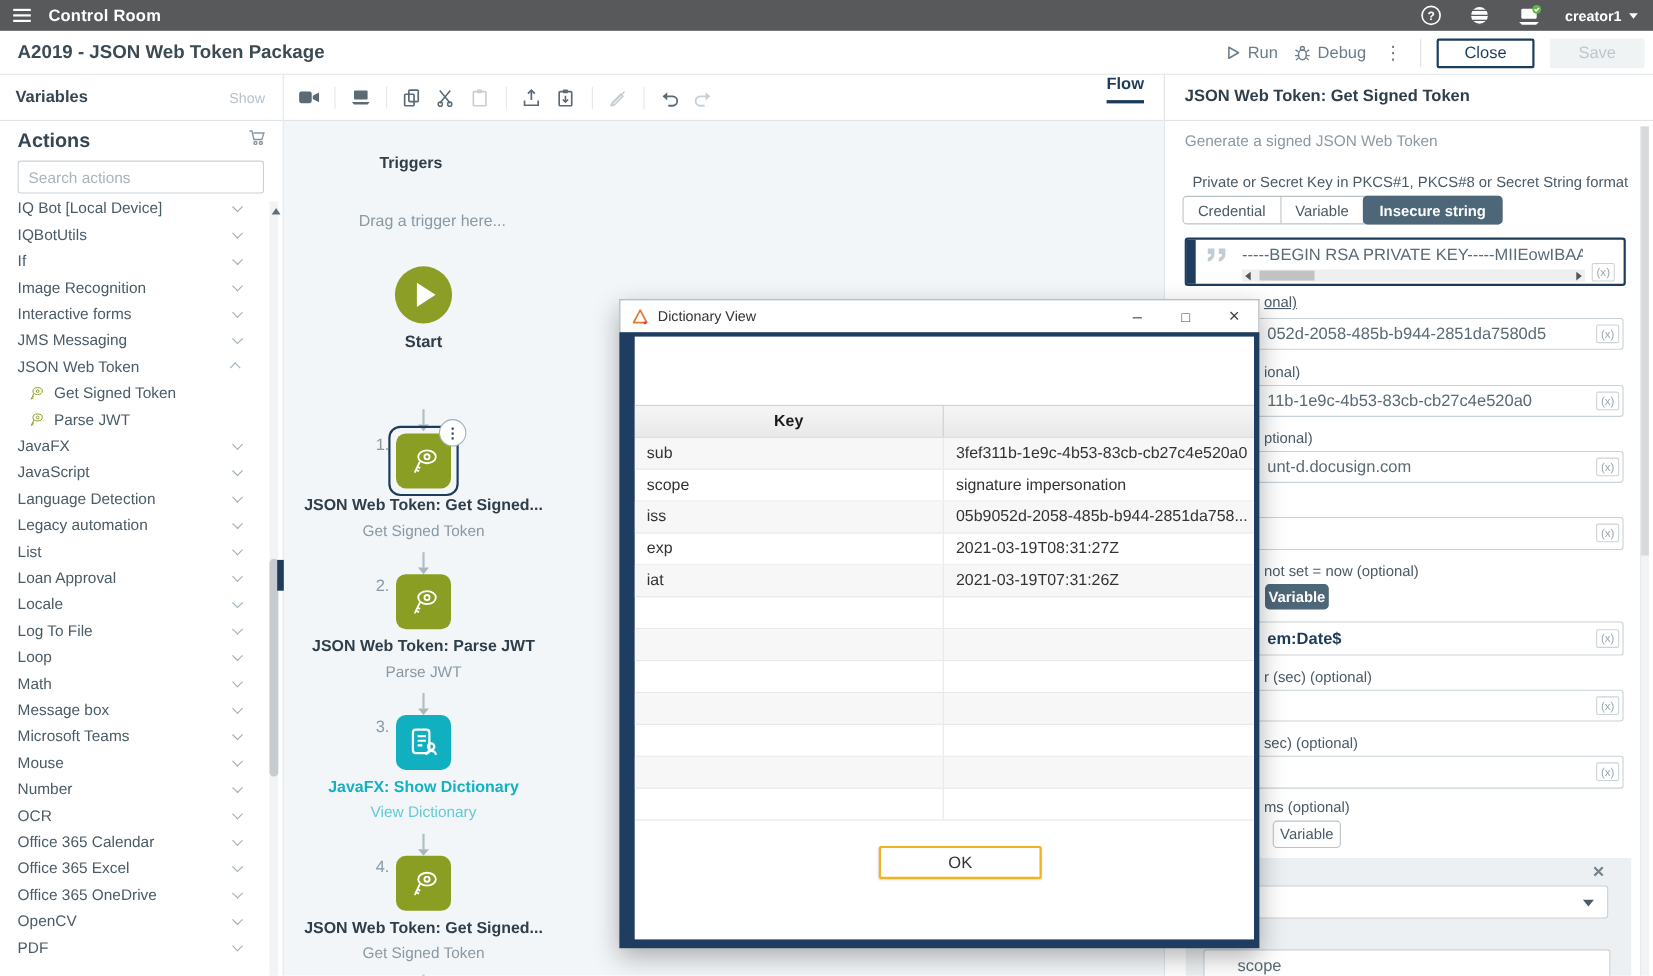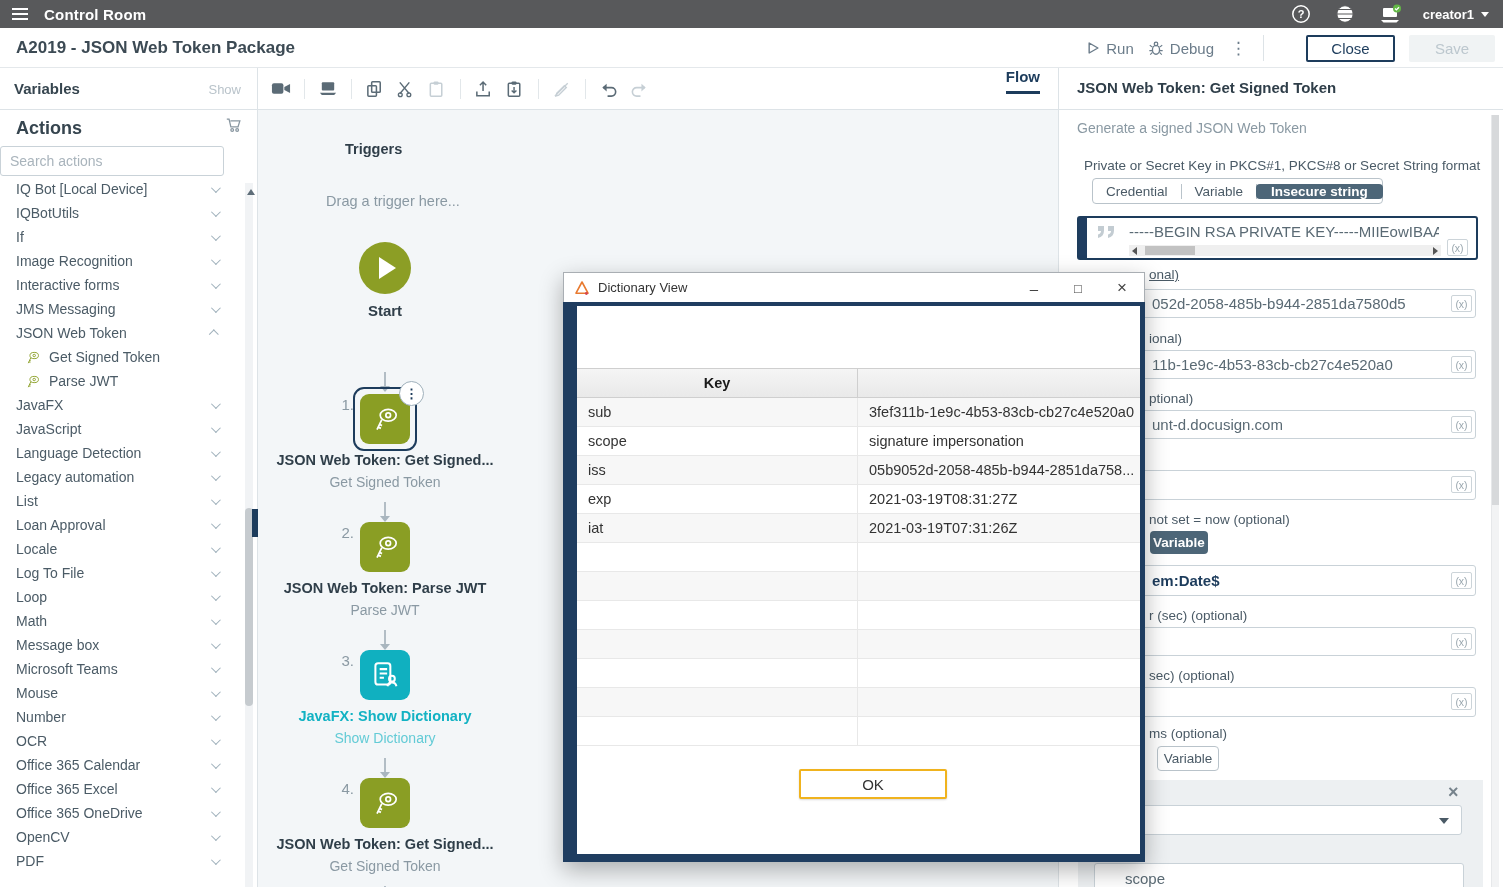--- a/index.html
+++ b/index.html
@@ -22,32 +22,32 @@
 
   
   #appbar { left:0; top:28px; width:1503px; height:40px; background:#fff;
     border-bottom:1px solid #e4e8eb; z-index:55; }
   .app-title { position:absolute; left:16px; top:10px; font-size:17px; font-weight:bold; color:#3c4a54; }
   .appbar-right { position:absolute; right:8px; top:0; height:40px; display:flex; align-items:center; gap:14px; }
   .tool-link { display:flex; align-items:center; gap:6px; color:#6b7c8a; font-size:15px; cursor:pointer; }
   .vdots { font-size:17px; color:#6b7c8a; padding:0 2px; cursor:pointer; }
   .vdiv { width:1px; height:26px; background:#dde3e7; }
   .btn-close { width:89px; height:27px; border:2px solid #1d3c5c; border-radius:2px; background:#fff;
-    color:#1d3c5c; font-size:15px; display:flex; align-items:center; justify-content:center; cursor:pointer;margin-left:28px; }
+    color:#1d3c5c; font-size:15px; display:flex; align-items:center; justify-content:center; cursor:pointer; }
   .btn-save { width:86px; height:27px; border:none; border-radius:2px; background:#f0f3f4;
     color:#bcc7ce; font-size:15px; display:flex; align-items:center; justify-content:center; }
 
   
   #left { left:0; top:68px; width:258px; height:819px; background:#fff; border-right:1px solid #dde3e7; }
   .vars-row { position:absolute; left:0; top:0; width:100%; height:42px; border-bottom:1px solid #dde3e7; }
   .vars-title { position:absolute; left:14px; top:12px; font-size:15px; font-weight:bold; color:#36454f; }
   .show-link { position:absolute; right:16px; top:14px; font-size:13px; color:#b9c3ca; cursor:pointer; }
   .actions-title { position:absolute; left:16px; top:50px; font-size:18px; font-weight:bold; color:#36454f; }
   .cart { position:absolute; right:14px; top:48px; cursor:pointer; }
-  .search-box { position:absolute; left:0; top:78px; width:224px; height:30px;
+  .search-box { position:absolute; left:16px; top:78px; width:224px; height:30px;
     border:1px solid #c9d2d8; border-radius:3px; font-size:14px; color:#000000; padding:0 9px;
     outline:none; }
   .search-box::placeholder { color:#a9b4bc; }
   #side-list { position:absolute; left:0; top:115px; width:244px; height:704px; overflow:hidden; }
   .side-item { height:24px; display:flex; align-items:center; padding-left:16px; position:relative;
     font-size:14px; color:#4b5b66; cursor:pointer; }
   .side-item .chev { position:absolute; right:26px; }
   .chev { width:7px; height:7px; border-right:1.5px solid #9fb0bb; border-bottom:1.5px solid #9fb0bb; }
   .chev.down { transform:rotate(45deg) translateY(-2px); }
   .chev.up { transform:rotate(225deg) translateY(-1px); }
@@ -95,22 +95,22 @@
     font-weight:bold; color:#2f3e49; }
   .step-sub { position:absolute; left:2px; width:250px; text-align:center; font-size:14px; color:#8a99a3; }
   .step-title.teal-t { color:#12b2c3; } .step-sub.teal-t { color:#63cbd6; }
 
   
   #right { left:1058px; top:68px; width:445px; height:819px; background:#fff; border-left:1px solid #dde3e7; }
   .rp-header { position:absolute; left:0; top:0; width:100%; height:42px; border-bottom:1px solid #dde3e7; }
   .rp-title { position:absolute; left:18px; top:11px; font-size:15px; font-weight:bold; color:#2f3e49; }
   .rp-desc { position:absolute; left:18px; top:52px; font-size:14px; color:#8a99a3; }
   .rp-label { position:absolute; font-size:13.5px; color:#4a5a66; }
-  .seg { position:absolute; left:33px; top:110px; height:26px; display:flex;
-    border:1px solid #b9c3ca; border-radius:4px;align-items:center; }
+  .seg { position:absolute; left:16px; top:110px; height:26px; display:flex;
+    border:1px solid #b9c3ca; border-radius:4px; }
   .seg-item { padding:0 13px; display:flex; align-items:center; font-size:13.5px; color:#4a5a66;
     border-right:1px solid #b9c3ca; cursor:pointer; }
   .seg-item:last-child { border-right:none; }
   .seg-item.active { background:#4d6678; color:#fff; font-weight:bold; border-radius:4px;
     margin:-1px; border-right:none; padding:0 15px; }
   .keyfield { position:absolute; left:18px; top:148px; width:401px; height:44px;
     border:2px solid #1d3c5c; border-radius:3px; background:#fff; }
   .keyfield .bar { position:absolute; left:0; top:0; bottom:0; width:8px; background:#1f3d60; }
   .keyfield .qt { position:absolute; left:18px; top:7px; }
   .keyfield .kv { position:absolute; left:50px; top:5px; width:310px; white-space:nowrap;
@@ -499,21 +499,21 @@
           <svg width="32" height="32" viewBox="0 0 30 30">
             <g fill="none" stroke="#fff" stroke-width="1.9">
               <rect x="6" y="4" width="14" height="20" rx="2.5"></rect>
               <path d="M10 9.5 h7 M10 13.5 h7 M10 17.5 h4"></path>
               <circle cx="21.5" cy="18.5" r="2.7"></circle>
               <path d="M17.3 25.5 a4.3 4.3 0 0 1 8.4 0"></path>
             </g>
           </svg>
         </div>
         <div class="step-title teal-t" style="top: 598px;">JavaFX: Show Dictionary</div>
-        <div class="step-sub teal-t" style="top: 620px;">Show Dictionary</div>
+        <div class="step-sub teal-t" style="top: 620px;">View Dictionary</div>
         <div class="conn" style="top: 648px; height: 14px;"></div>
         <div class="conn-arrow" style="top: 662px;"></div>
         <div class="step-num" style="top: 670px;">4.</div>
         <div class="step-card green" style="top: 668px;">
           <svg width="32" height="32" viewBox="0 0 30 30">
             <g fill="none" stroke="#fff" stroke-width="1.6">
               <ellipse cx="18" cy="11.5" rx="7.5" ry="5.5"></ellipse>
               <circle cx="18" cy="11.5" r="2.2"></circle>
               <path d="M12 15.5 L7.5 25 M8.6 22.6 l2.6 1.2 M9.8 20 l2.4 1.2"></path>
             </g>

